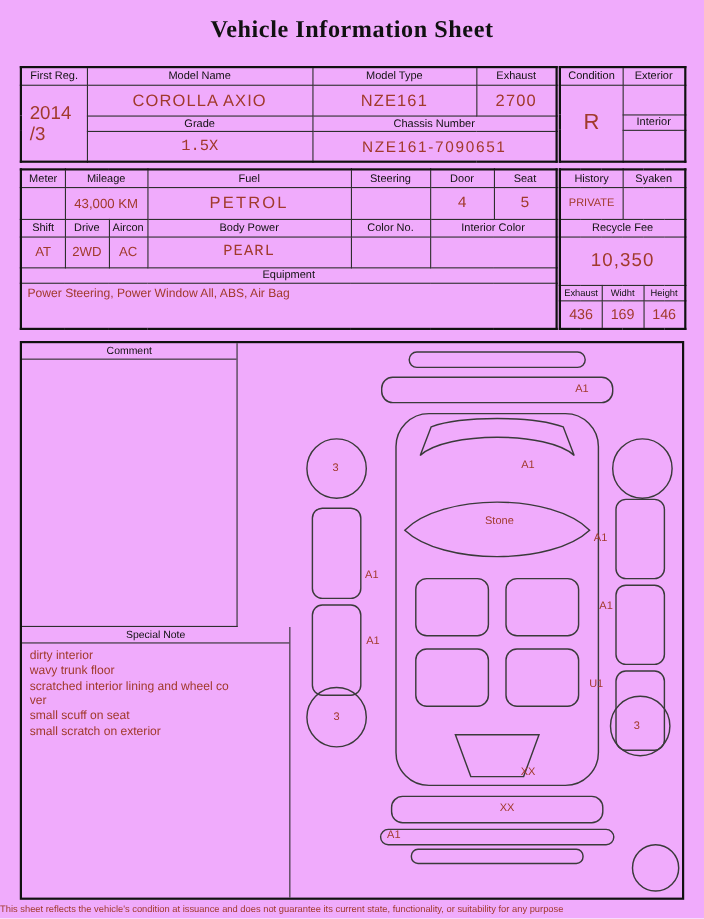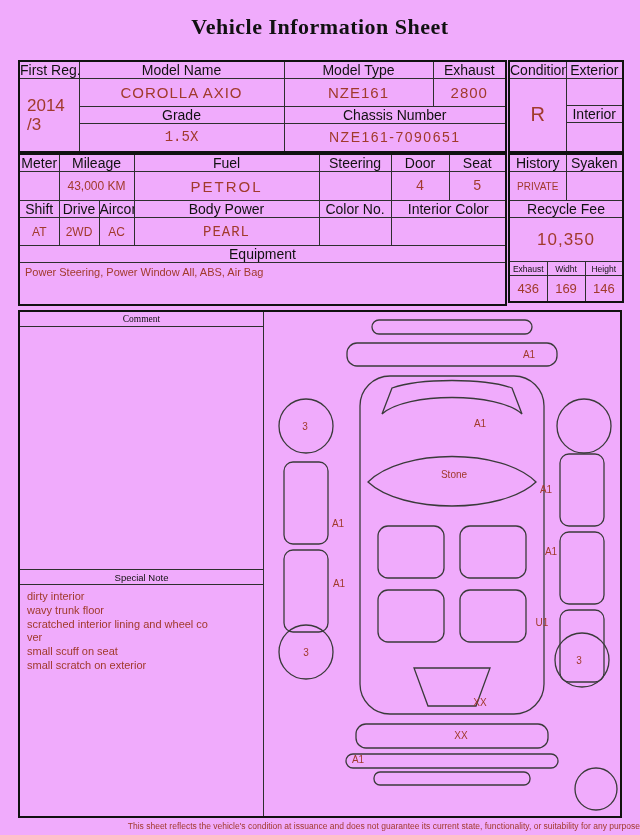--- a/index.html
+++ b/index.html
@@ -7,44 +7,44 @@
   html,body { margin:0; padding:0; background:#fff; }
   .page { position:relative; width:640px; height:835px; background:#f0abfc;
           font-family:"Liberation Sans",sans-serif; color:var(--ink); overflow:hidden; }
 
   .title { position:absolute; top:14px; left:0; width:100%; margin:0; text-align:center;
            font-family:"Liberation Serif",serif; font-size:22px; font-weight:600; letter-spacing:.5px; color:#111; }
 
   table.t { position:absolute; border-collapse:collapse; table-layout:fixed; border:2px solid #111; }
   .t td { border:1px solid var(--line); padding:0; text-align:center; vertical-align:middle;
           overflow:hidden; white-space:nowrap; }
-  .lbl td, td.lbl { font-size:14px; color:#111; }
+  .lbl td, td.lbl { font-size:10px; color:#111; }
   .val { color:var(--accent); }
   .fs20{font-size:20px;} .fs17{font-size:17px;} .fs15{font-size:15px; letter-spacing:1px;}
   .fs14{font-size:14px;font-family:Liberation Mono, monospace;} .fs14s{font-size:14px; letter-spacing:1.5px;}
   .fs13{font-size:13px;} .fs12{font-size:12px;} .fs11{font-size:11px;} .fs10{font-size:10px;}
   .tiny td { font-size:8.5px; }
   td.eqv { text-align:left; vertical-align:top; padding:3px 5px; white-space:normal; line-height:1.25; }
   td.firstreg { text-align:left; padding-left:7px; line-height:1.12; }
 
   .bottom { position:absolute; left:18px; top:310px; width:604px; height:508px; border:2px solid #111; }
-  .comment-box { position:absolute; left:0; top:0; width:244px; height:258px;
-                 border-right:1.5px solid var(--line); border-bottom:1.5px solid var(--line);font-family:Liberation Serif, serif; }
+  .comment-box { position:absolute; left:0; top:0; width:196px; height:258px;
+                 border-right:1.5px solid var(--line); border-bottom:1.5px solid var(--line); }
   .note-box { position:absolute; left:0; top:258px; width:244px; height:246px;
               border-right:1.5px solid var(--line); }
   .box-header { height:15px; line-height:15px; text-align:center; font-size:9.5px; color:#111;
                 border-bottom:1px solid var(--line); }
   .note-lines { padding:5px 7px; font-size:11px; color:var(--accent); line-height:1.25; text-align:left; }
 
   .diagram { position:absolute; left:244px; top:0; width:360px; height:504px; }
   .diagram svg { position:absolute; left:0; top:0; }
   .mark { position:absolute; transform:translate(-50%,-50%); color:var(--accent);
           font-size:10px; white-space:nowrap; }
 
-  .footer { position:absolute; left:0; top:821px; width:100%; text-align:right;
+  .footer { position:absolute; left:0; top:821px; width:100%; text-align:left;
             font-size:8.5px; color:var(--accent); }
 </style>
 </head>
 <body>
 
 <div class="page">
 
   <h1 class="title">Vehicle Information Sheet</h1>
 
   <table class="t" style="left:18px; top:60px; width:487px;">
@@ -61,21 +61,21 @@
       <td>Model Type</td>
       <td>Exhaust</td>
     </tr>
     <tr style="height:28px">
       <td rowspan="3" class="val fs17 firstreg">
         <div>2014</div>
         <div>/3</div>
       </td>
       <td class="val fs15">COROLLA AXIO</td>
       <td class="val fs15">NZE161</td>
-      <td class="val fs15">2800</td>
+      <td class="val fs15">2700</td>
     </tr>
     <tr class="lbl" style="height:14px">
       <td>Grade</td>
       <td colspan="2">Chassis Number</td>
     </tr>
     <tr style="height:28px">
       <td class="val fs14">1.5X</td>
       <td colspan="2" class="val fs14s">NZE161-7090651</td>
     </tr>
   </tbody>

